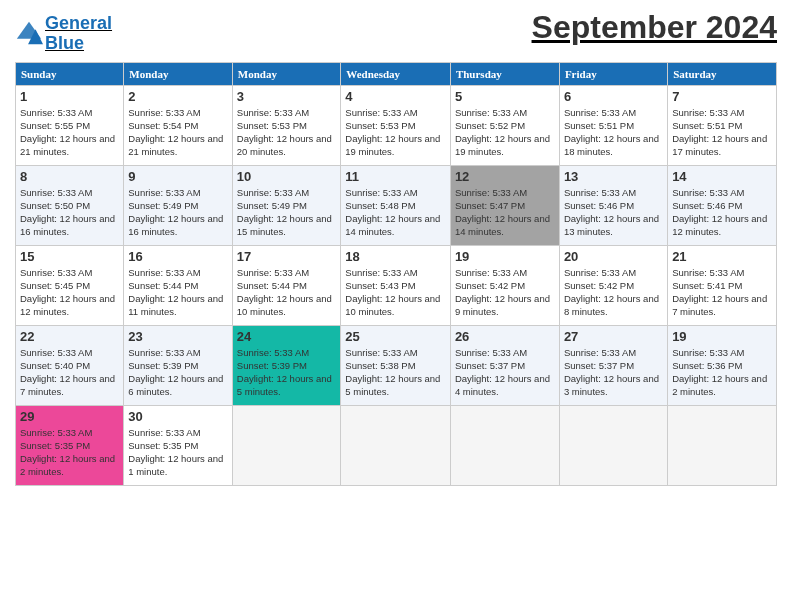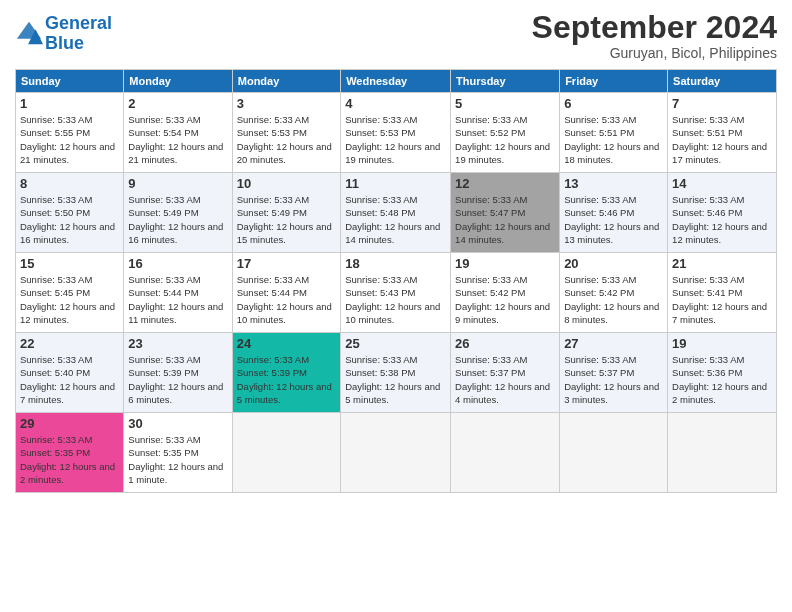--- a/index.html
+++ b/index.html
@@ -19,37 +19,38 @@
     .header-area {
       display: flex;
       justify-content: space-between;
       align-items: flex-start;
       margin-bottom: 8px;
     }
     .logo {
       display: flex;
       align-items: center;
       margin-top: 4px;
+      text-decoration: underline;
     }
     .logo-text {
       font-size: 18px;
       font-weight: bold;
       color: #333;
       line-height: 1.1;
     }
     .logo-text span {
       color: #1a6eb5;
     }
     .logo-icon {
       width: 28px;
       height: 28px;
       margin-right: 2px;
     }
     .title-block {
-      text-align: right;
+      text-decoration: underline;
     }
     .month-title {
       font-size: 32px;
       font-weight: bold;
       color: #333;
       line-height: 1.1;
     }
     .location-title {
       font-size: 14px;
       color: #555;
@@ -60,20 +61,21 @@
       font-size: 10px;
     }
     .calendar-table th {
       background-color: #1a6eb5;
       color: #fff;
       text-align: left;
       padding: 5px 5px;
       font-size: 11px;
       font-weight: bold;
       border: 1px solid #ccc;
+      font-family: Liberation Serif, serif;
     }
     .calendar-table td {
       border: 1px solid #ccc;
       vertical-align: top;
       padding: 3px 4px;
       height: 80px;
       width: 113px;
     }
     .calendar-table td.empty {
       background: #f5f5f5;
@@ -101,21 +103,20 @@
         <polygon points="15,2 28,20 2,20" fill="#1a6eb5" opacity="0.85"></polygon>
         <polygon points="22,10 30,26 14,26" fill="#1a6eb5"></polygon>
       </svg>
       <div class="logo-text">
         <span>General</span><br>
         <span style="color:#1a6eb5;">Blue</span>
       </div>
     </div>
     <div class="title-block">
       <div class="month-title">September 2024</div>
-      <div class="location-title">Guruyan, Bicol, Philippines</div>
     </div>
   </div>
 
   <table class="calendar-table">
     <thead>
       <tr>
         <th>Sunday</th>
         <th>Monday</th>
         <th>Monday</th>
         <th>Wednesday</th>

